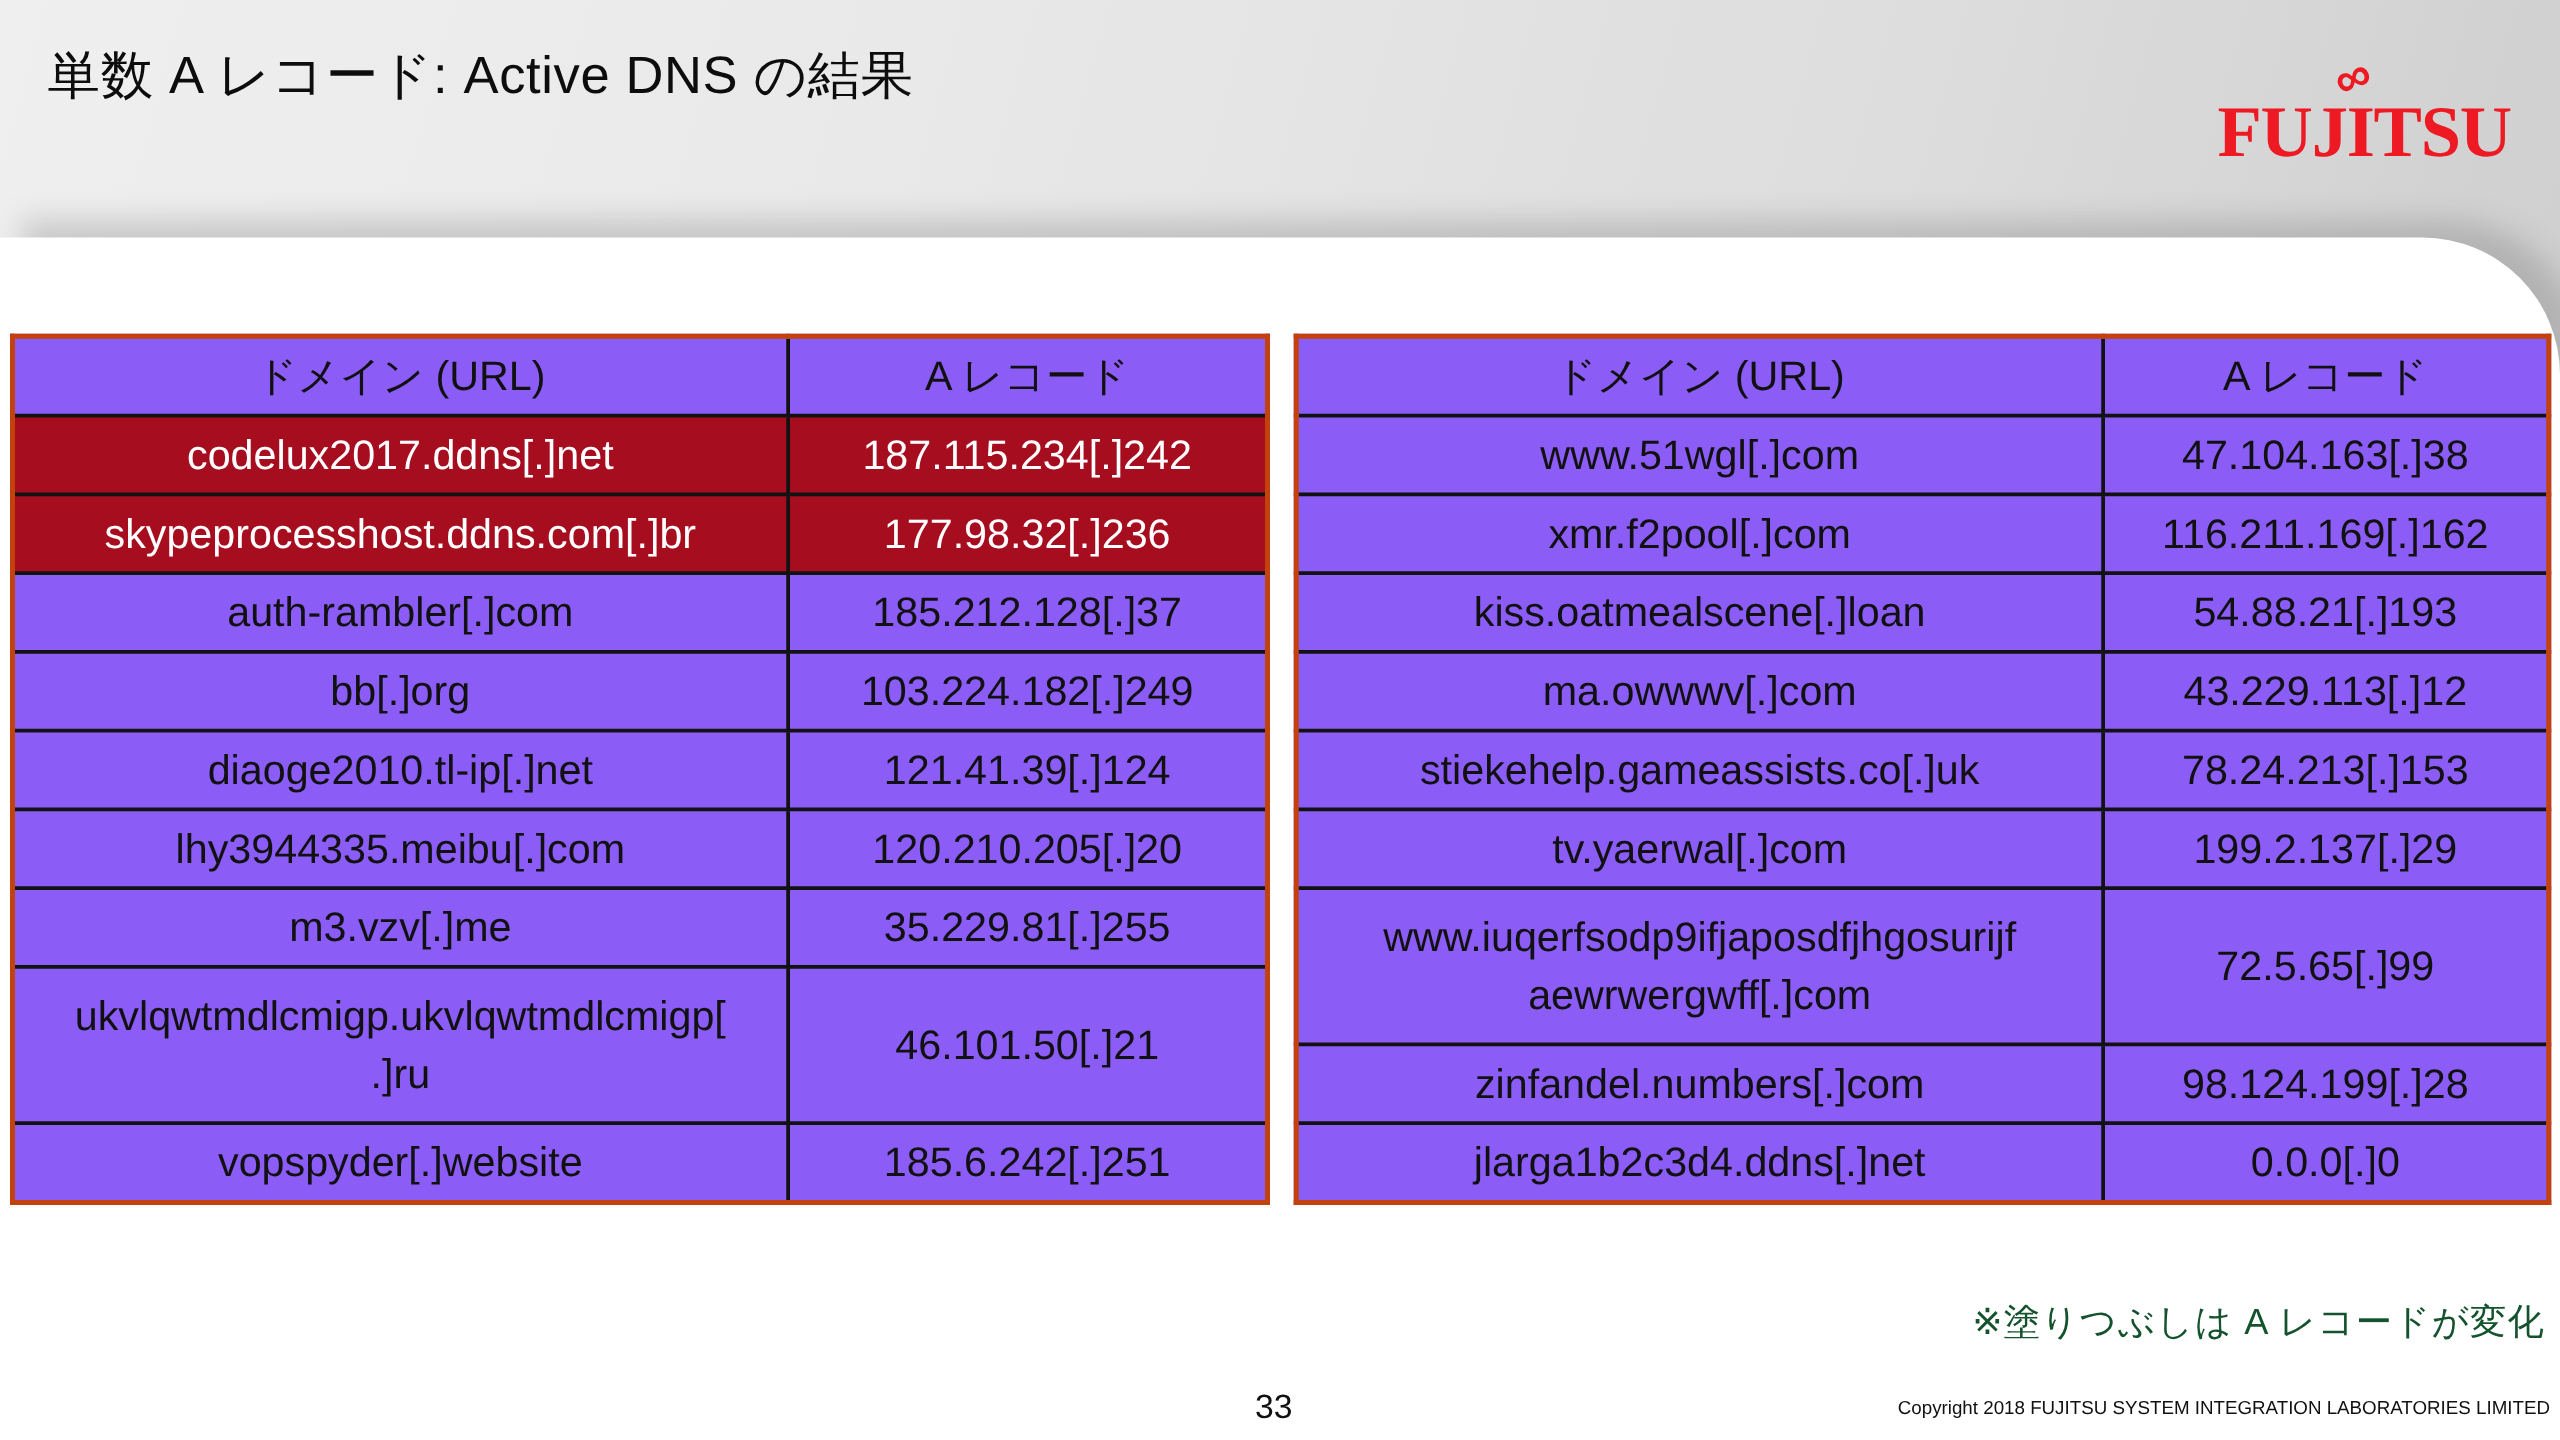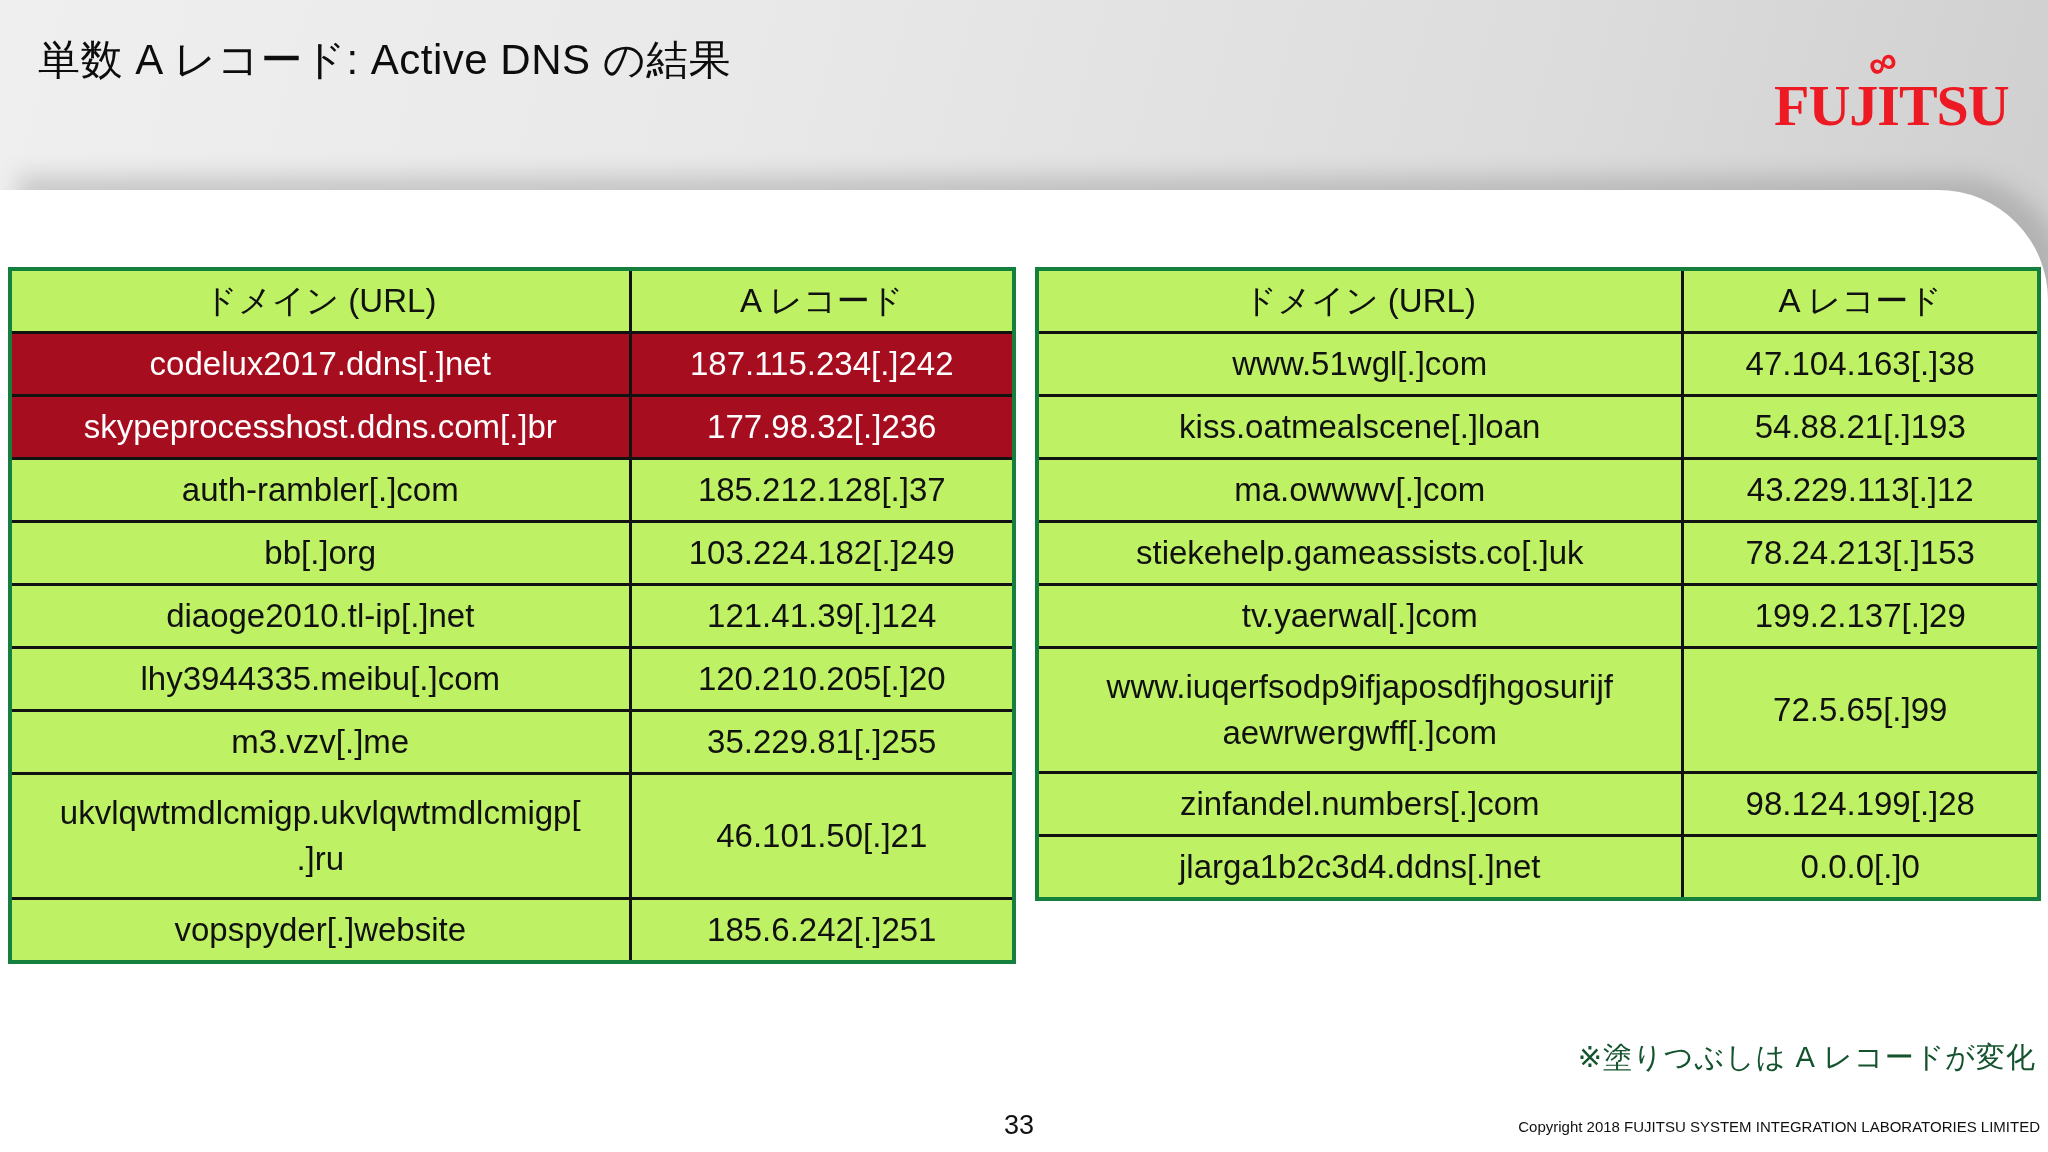--- a/index.html
+++ b/index.html
@@ -38,21 +38,21 @@
     color:var(--logo-red,#ED1A23);letter-spacing:-1px;
   }
   .logo-infinity{
     position:absolute;left:94px;top:-26px;
     font-size:40px;font-weight:700;color:var(--logo-red,#ED1A23);
     transform:rotate(-22deg);
   }
   
   table.dns-table{
     position:absolute;border-collapse:collapse;table-layout:fixed;
-    background:#bef264;border:4px solid #15803d;
+    background:#8b5cf6;border:4px solid #c2410c;
   }
   #table-left{left:8px;top:267px;width:1004px;}
   #table-right{left:1035px;top:267px;width:1002px;}
   .dns-table th,.dns-table td{
     border:3px solid #121212;
     text-align:center;vertical-align:middle;
     font-size:33px;line-height:1.4;
     height:56px;padding:2px 10px;
     color:#111;
   }
@@ -152,20 +152,24 @@
       <th>ドメイン (URL)</th>
       <th>A レコード</th>
     </tr>
   </thead>
   <tbody>
       <tr>
         <td>www.51wgl[.]com</td>
         <td>47.104.163[.]38</td>
       </tr>
       <tr>
+        <td>xmr.f2pool[.]com</td>
+        <td>116.211.169[.]162</td>
+      </tr>
+      <tr>
         <td>kiss.oatmealscene[.]loan</td>
         <td>54.88.21[.]193</td>
       </tr>
       <tr>
         <td>ma.owwwv[.]com</td>
         <td>43.229.113[.]12</td>
       </tr>
       <tr>
         <td>stiekehelp.gameassists.co[.]uk</td>
         <td>78.24.213[.]153</td>

